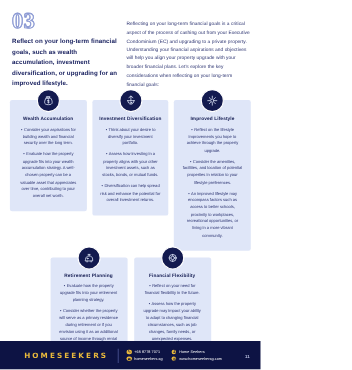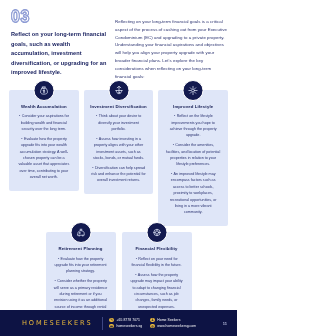--- a/index.html
+++ b/index.html
@@ -11,31 +11,31 @@
     position:relative;
   }
   .page { width:237px; height:336px; position:relative; background:#fff; }
 
   
   .top { display:flex; padding:9px 9px 0 11px; gap:8px; }
   .col-left { width:96px; flex:0 0 96px; }
   .col-right { flex:1; padding-top:9px; }
 
   .step-num {
-    font-size:16px;
+    font-size:20px;
     font-weight:700;
     letter-spacing:0.5px;
     color:#ffffff;
     -webkit-text-stroke:1px #8d9bd4;
     text-shadow:
       -0.6px 0 #8d9bd4, 0.6px 0 #8d9bd4,
       0 -0.6px #8d9bd4, 0 0.6px #8d9bd4;
     line-height:1;
     margin-bottom:5px;
-    font-family:Liberation Sans, sans-serif;
+    font-family:Liberation Serif, serif;
   }
   .headline {
     font-size:5.6px;
     line-height:1.72;
     font-weight:700;
     color:#1a2260;
     letter-spacing:0.08px;
   }
   .intro {
     font-size:4.4px;
@@ -110,21 +110,21 @@
     left:0; bottom:0;
     width:237px;
     height:26px;
     background:#0d1344;
     display:flex;
     align-items:center;
     padding:0 10px;
   }
   .brand {
     color:#e9b93c;
-    font-weight:400;
+    font-weight:700;
     font-size:6.6px;
     letter-spacing:1.9px;
     font-family:"DejaVu Sans", sans-serif;
     white-space:nowrap;
     padding-left:12px;
   }
   .vdiv {
     width:0.7px;
     height:13px;
     background:#3d4682;

